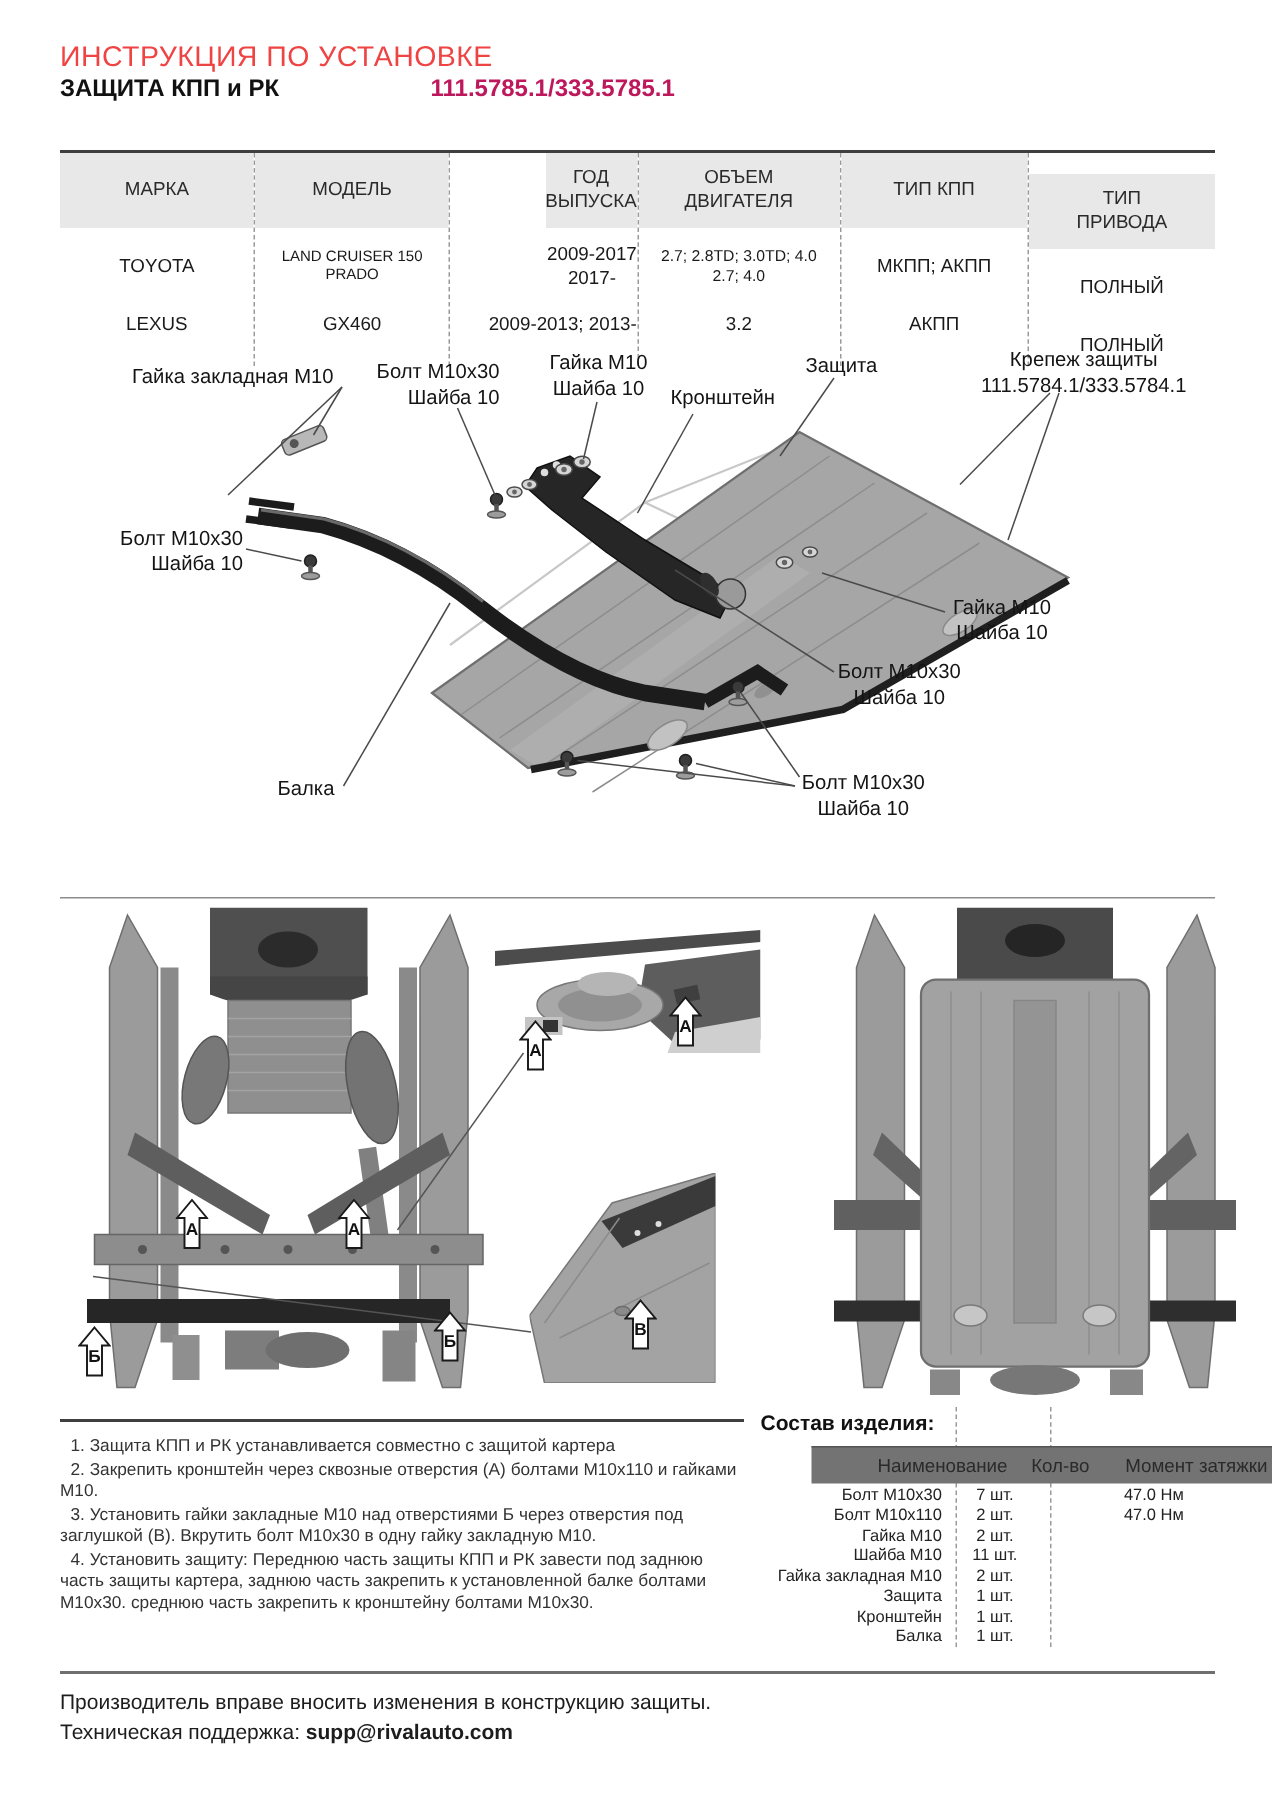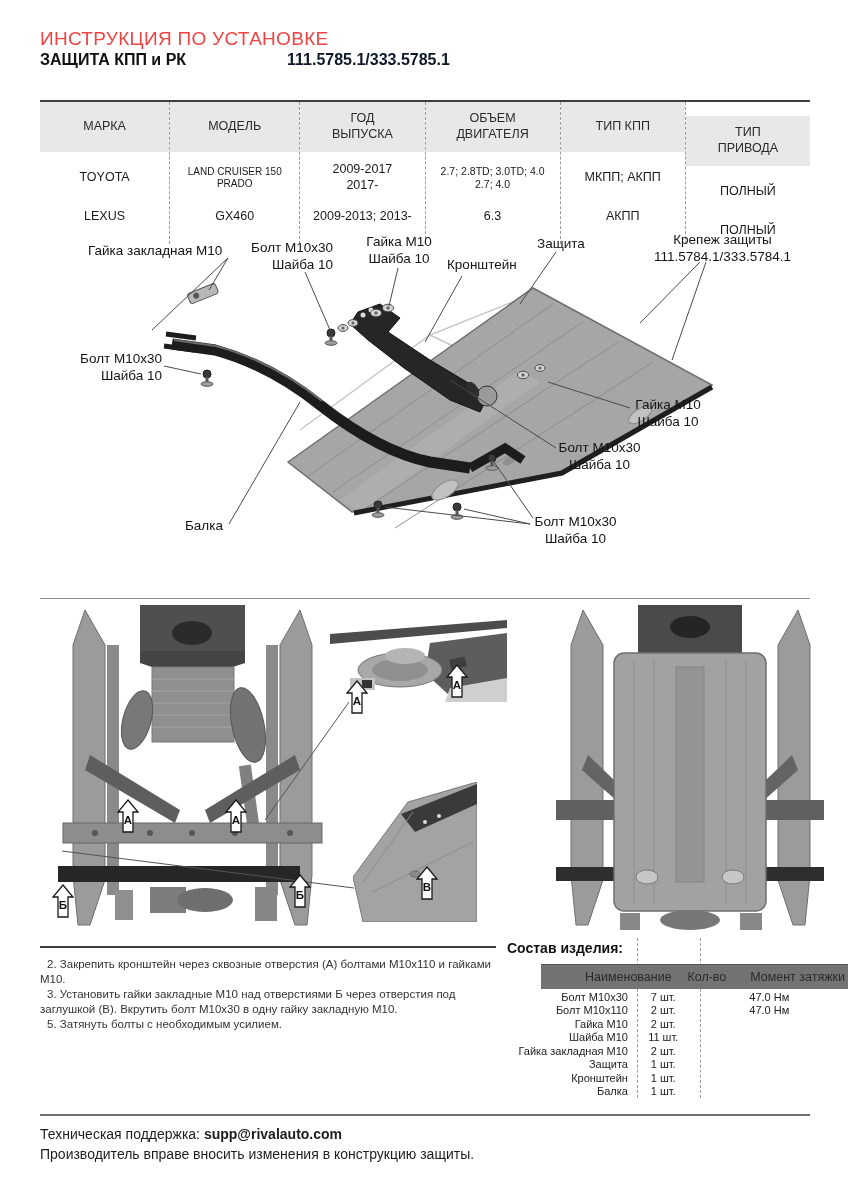--- a/index.html
+++ b/index.html
@@ -3,21 +3,21 @@
 <meta charset="utf-8">
 <style>
   html,body{margin:0;padding:0;background:#fff;}
   #page{position:relative;width:848px;height:1200px;background:#ffffff;overflow:hidden;
         font-family:"Liberation Sans","DejaVu Sans",sans-serif;color:#1a1a1a;}
   .abs{position:absolute;}
   .hr{position:absolute;background:#8c8c8c;height:1px;}
   
   .doc-type{font-size:19px;letter-spacing:.3px;color:#ef4444;}
   .doc-product{font-size:16px;font-weight:bold;color:#111;}
-  .doc-part{font-size:16px;font-weight:bold;color:#0f172a;}
+  .doc-part{font-size:16px;font-weight:bold;color:#be185d;}
   
   .vtable{display:flex;border-top:2px solid #3f3f3f;}
   .vt-col{display:flex;flex-direction:column;}
   .vt-col.dash{border-right:1px dashed #9a9a9a;}
   .vt-cell{display:flex;align-items:center;justify-content:center;text-align:center;
            white-space:pre-line;line-height:1.25;}
   .vt-h{height:50px;background:#e8e8e8;font-size:12.5px;color:#2a2a2a;}
   .vt-r1{height:52px;font-size:12.5px;}
   .vt-r2{height:26px;font-size:12.5px;}
   .vt-small{font-size:10px;}
@@ -69,33 +69,33 @@
       <div class="vt-cell vt-h">МАРКА</div>
       <div class="vt-cell vt-r1">TOYOTA</div>
       <div class="vt-cell vt-r2">LEXUS</div>
     </div>
     <div class="vt-col dash" style="width:130px;">
       <div class="vt-cell vt-h">МОДЕЛЬ</div>
       <div class="vt-cell vt-r1 vt-small">LAND CRUISER 150
 PRADO</div>
       <div class="vt-cell vt-r2">GX460</div>
     </div>
-    <div class="vt-col dash" style="width:125px;">
+    <div class="vt-col dash" style="width:125px;align-items:flex-end;">
       <div class="vt-cell vt-h">ГОД
 ВЫПУСКА</div>
       <div class="vt-cell vt-r1">2009-2017
 2017-</div>
       <div class="vt-cell vt-r2">2009-2013; 2013-</div>
     </div>
     <div class="vt-col dash" style="width:135px;">
       <div class="vt-cell vt-h">ОБЪЕМ
 ДВИГАТЕЛЯ</div>
       <div class="vt-cell vt-r1 vt-small" style="font-size:10.5px;">2.7; 2.8TD; 3.0TD; 4.0
 2.7; 4.0</div>
-      <div class="vt-cell vt-r2">6.3</div>
+      <div class="vt-cell vt-r2">3.2</div>
     </div>
     <div class="vt-col dash" style="width:125px;">
       <div class="vt-cell vt-h">ТИП КПП</div>
       <div class="vt-cell vt-r1">МКПП; АКПП</div>
       <div class="vt-cell vt-r2">АКПП</div>
     </div>
     <div class="vt-col" style="width:125px;margin-top:14px;">
       <div class="vt-cell vt-h">ТИП
 ПРИВОДА</div>
       <div class="vt-cell vt-r1">ПОЛНЫЙ</div>
@@ -377,23 +377,24 @@
   <div class="marker" style="left:416px;top:866px;">
     <svg width="22" height="34" viewBox="0 0 22 34">
         <polygon points="11,1 21,13 16,13 16,33 6,33 6,13 1,13" fill="#fff" stroke="#1a1a1a" stroke-width="1.3"></polygon>
       </svg>
     <span class="letter">В</span>
   </div>
 
   <div class="abs" style="left:40px;top:941px;width:456px;">
     <div class="ins-rule"></div>
     <div class="ins-items">
+      <p>1. Защита КПП и РК устанавливается совместно с защитой картера</p>
       <p>2. Закрепить кронштейн через сквозные отверстия (А) болтами М10х110 и гайками М10.</p>
       <p>3. Установить гайки закладные М10 над отверстиями Б через отверстия под заглушкой (В). Вкрутить болт М10х30 в одну гайку закладную М10.</p>
-      <p>5. Затянуть болты с необходимым усилием.</p>
+      <p>4. Установить защиту: Переднюю часть защиты КПП и РК завести под заднюю часть защиты картера, заднюю часть закрепить к установленной балке болтами М10х30. среднюю часть закрепить к кронштейну болтами М10х30.</p>
     </div>
   </div>
 
   <div class="parts abs" style="left:497px;top:938px;width:326px;height:162px;">
     <div class="parts-title">Состав изделия:</div>
     <div class="pt-dash" style="left:140px;"></div>
     <div class="pt-dash" style="left:203px;"></div>
     <div class="pt-head">
       <div class="pt-hname">Наименование</div>
       <div class="pt-hqty">Кол-во</div>
@@ -438,20 +439,20 @@
       <div class="pt-row">
           <div class="pt-name">Балка</div>
           <div class="pt-qty">1 шт.</div>
           <div class="pt-trq"></div>
         </div>
     </div>
   </div>
 
   <div class="hr" style="left:40px;top:1114px;width:770px;height:2px;background:#6f6f6f;"></div>
   <div class="footer abs" style="left:40px;top:1124px;width:770px;">
+    <div>Производитель вправе вносить изменения в конструкцию защиты.</div>
     <div>
       <span>Техническая поддержка:</span>
       <b>supp@rivalauto.com</b>
     </div>
-    <div>Производитель вправе вносить изменения в конструкцию защиты.</div>
   </div>
 
 </div>
 
 </body></html>

